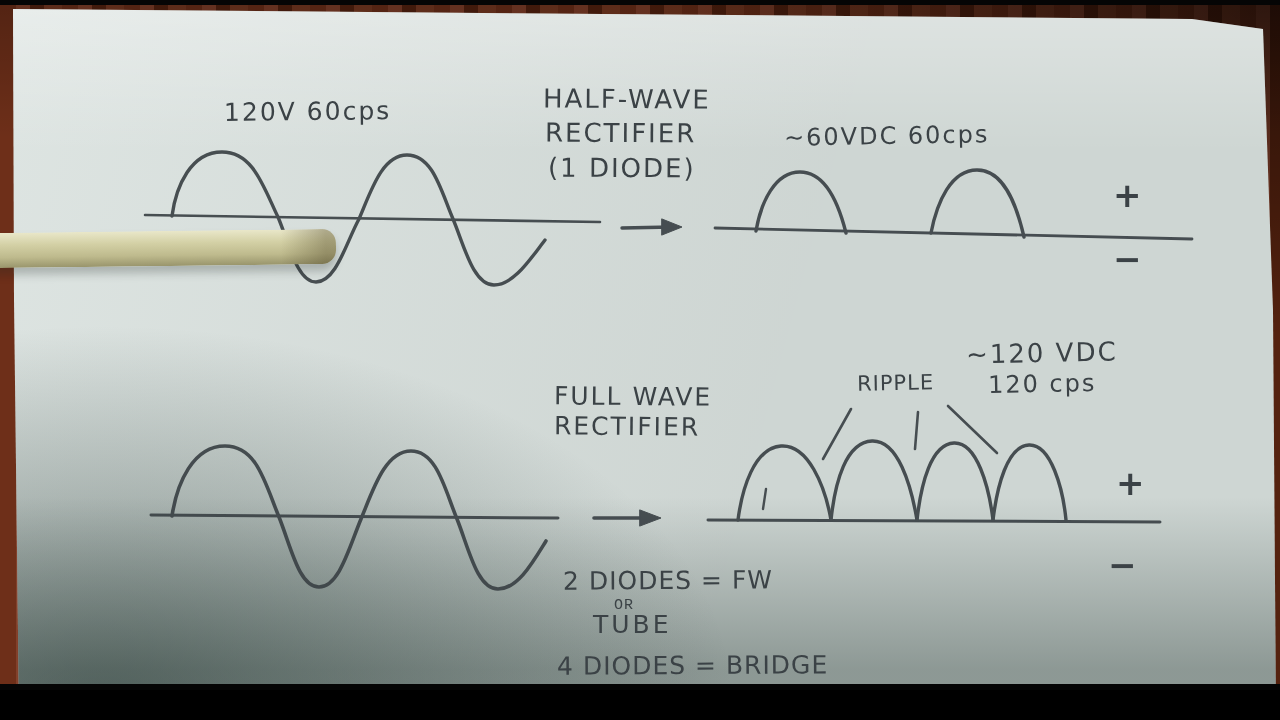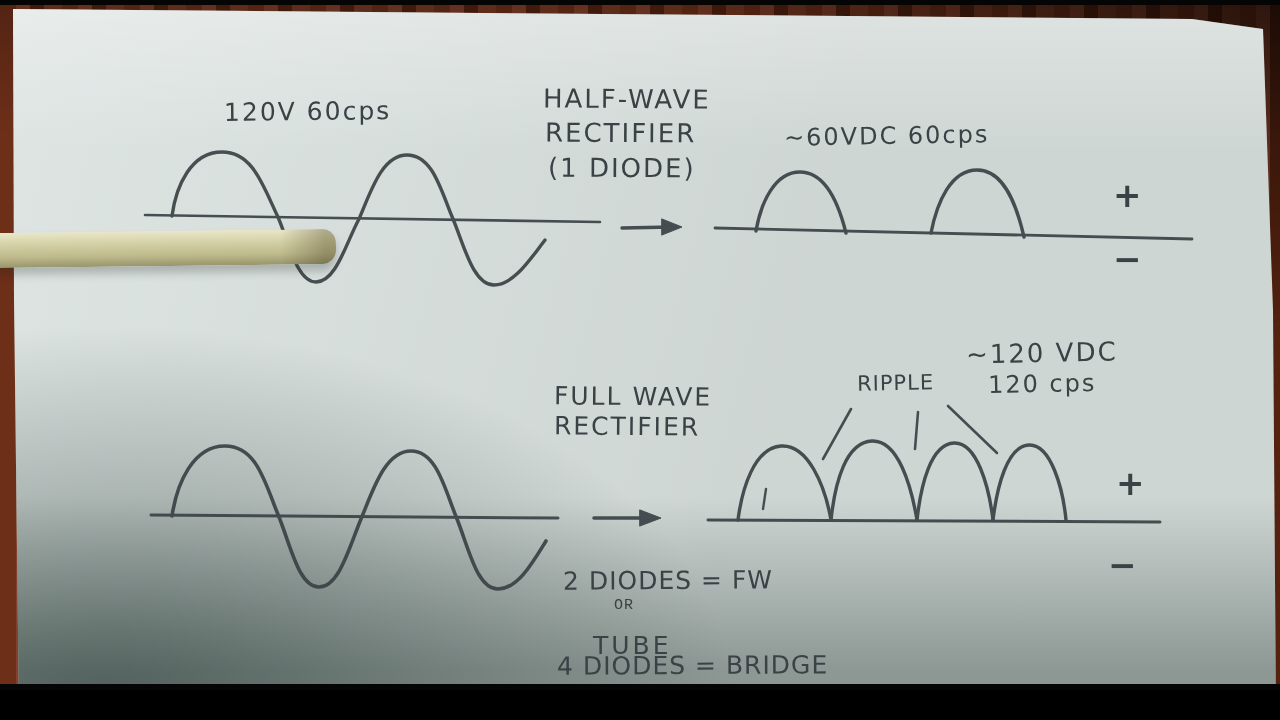--- a/index.html
+++ b/index.html
@@ -128,20 +128,20 @@
   <div class="hand" style="left:857px;top:372px;font-size:21px;letter-spacing:1px;transform:rotate(-1deg);">RIPPLE</div>
 
   <div class="hand" style="left:966px;top:340px;font-size:26px;transform:rotate(-1.2deg);">~120 VDC</div>
   <div class="hand" style="left:988px;top:372px;font-size:24px;transform:rotate(-1deg);">120 cps</div>
 
   <div class="hand sign" style="left:1116px;top:466px;">+</div>
   <div class="hand sign" style="left:1108px;top:548px;">−</div>
 
   <div class="hand" style="left:563px;top:568px;font-size:25px;letter-spacing:1px;transform:rotate(-0.4deg);">2 DIODES = FW</div>
   <div class="hand" style="left:614px;top:598px;font-size:15px;letter-spacing:1px;font-family:Liberation Mono, monospace;">OR</div>
-  <div class="hand" style="left:593px;top:612px;font-size:25px;letter-spacing:3px;margin-top:21px;">TUBE</div>
+  <div class="hand" style="left:593px;top:612px;font-size:25px;letter-spacing:3px;">TUBE</div>
   <div class="hand" style="left:557px;top:653px;font-size:25px;letter-spacing:1px;transform:rotate(-0.3deg);">4 DIODES = BRIDGE</div>
 
   <div id="pointer-stick"></div>
 
   <div id="bar-top"></div>
   <div id="bar-bottom"></div>
 </div>
 
 </body></html>

